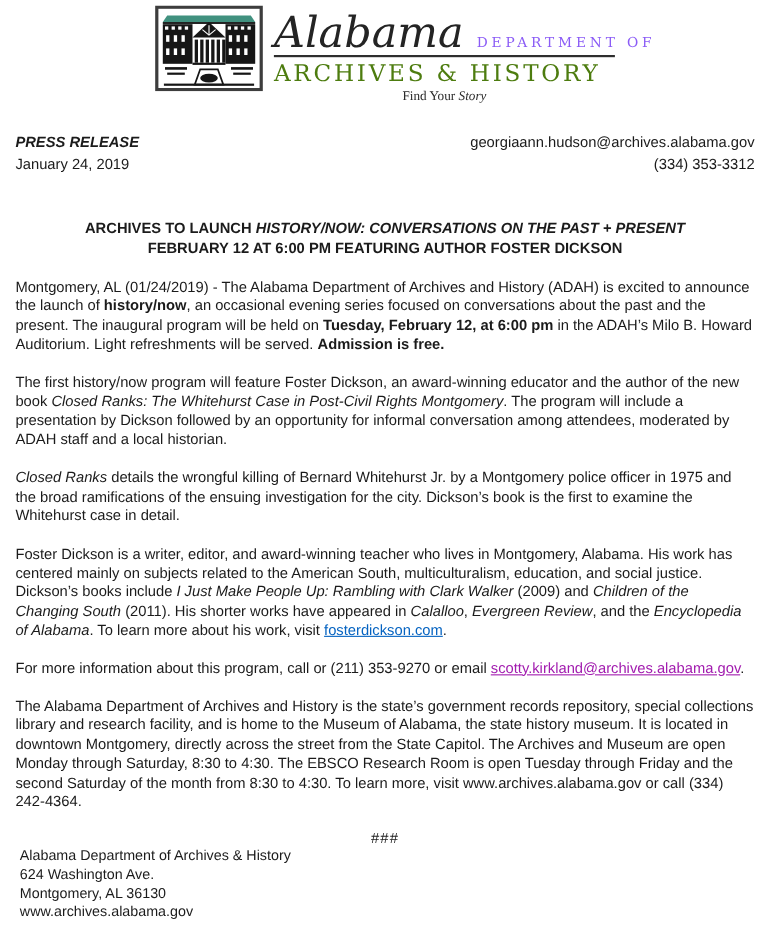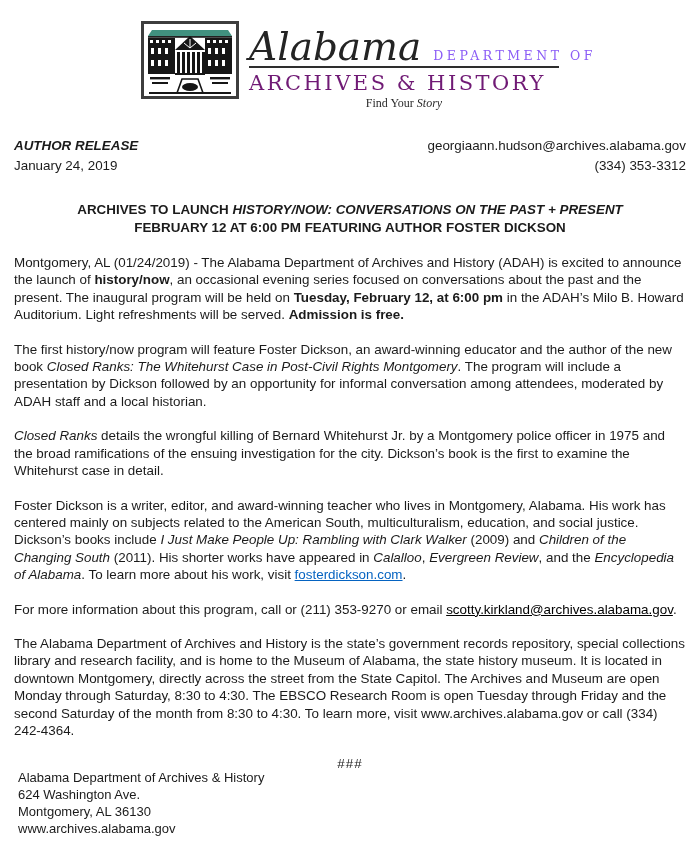--- a/index.html
+++ b/index.html
@@ -1,53 +1,53 @@
 <!DOCTYPE html>
 <html><head>
 <meta charset="utf-8">
 <style>
   * { margin:0; padding:0; box-sizing:border-box; }
   html,body { background:#ffffff; }
   .page {
     width:700px; height:844px; background:#fff; position:relative;
     font-family:"Liberation Sans", sans-serif; color:#1b1b1b;
-    padding:16px 14px; overflow:hidden;
+    padding:0 14px; overflow:hidden;
   }
   
   .logo { display:flex; justify-content:center; align-items:flex-start; gap:10px; padding-top:5px; }
   .logo-icon svg { display:block; }
   .logo-text { width:310px; padding-top:7px; }
   .logo-row1 {
     display:flex; align-items:baseline; gap:12px;
     border-bottom:2px solid #2e2e2e; padding-bottom:1px;
   }
   .script-name {
     font-family:"DejaVu Serif", serif; font-style:italic;
     font-size:39px; line-height:0.95; color:#242424;
   }
   .dept-of {
     font-family:"DejaVu Serif", serif; font-size:12.5px; letter-spacing:3.5px;
     color:#8b5cf6; white-space:nowrap;
   }
   .arch-hist {
     font-family:"DejaVu Serif", serif; font-size:21px; letter-spacing:2.5px;
-    color:#701a75; margin-top:3px; white-space:nowrap;
+    color:#4d7c0f; margin-top:3px; white-space:nowrap;
   }
   .tagline {
     text-align:center; font-family:Liberation Serif, serif; font-size:12px;
     color:#2a2a2a; margin-top:1px;
   }
   .tagline .scr { font-style:italic; }
   
   .press-info { display:flex; justify-content:space-between; margin-top:25px; font-size:13.4px; line-height:20px; }
   .press-label { font-weight:bold; font-style:italic; }
   .press-right { text-align:right; }
   .media-contact { font-weight:bold; }
   
-  .headline { text-align:center; font-weight:bold; font-size:13.4px; line-height:18px; margin-top:25px; }
+  .headline { text-align:center; font-weight:bold; font-size:13.4px; line-height:18px; margin-top:39px; }
   
   .bodytext p { font-size:13.4px; line-height:17.4px; margin-top:17px; }
   .b { font-weight:bold; }
   .i { font-style:italic; }
   a.link { text-decoration:underline; cursor:pointer; }
   .end-mark { text-align:center; font-size:13.4px; margin-top:17px; letter-spacing:1px; }
   
   .footer { position:absolute; left:18px; bottom:7px; font-size:13px; line-height:17px; }
 </style>
 </head>
@@ -124,40 +124,40 @@
         <span class="script-name">Alabama</span>
         <span class="dept-of">DEPARTMENT OF</span>
       </div>
       <div class="arch-hist">ARCHIVES &amp; HISTORY</div>
       <div class="tagline"><span>Find Your </span><span class="scr">Story</span></div>
     </div>
   </div>
 
   <div class="press-info">
     <div class="press-left">
-      <div class="press-label">AUTHOR RELEASE</div>
+      <div class="press-label">PRESS RELEASE</div>
       <div>January 24, 2019</div>
     </div>
     <div class="press-right">
       <div>georgiaann.hudson@archives.alabama.gov</div>
       <div>(334) 353-3312</div>
     </div>
   </div>
 
   <div class="headline">
     <div><span class="b">ARCHIVES TO LAUNCH </span><span class="b i">HISTORY/NOW: CONVERSATIONS ON THE PAST + PRESENT</span></div>
     <div>FEBRUARY 12 AT 6:00 PM FEATURING AUTHOR FOSTER DICKSON</div>
   </div>
 
   <div class="bodytext">
     <p><span>Montgomery, AL (01/24/2019) - The Alabama Department of Archives and History (ADAH) is excited to announce the launch of </span><span class="b">history/now</span><span>, an occasional evening series focused on conversations about the past and the present. The inaugural program will be held on </span><span class="b">Tuesday, February 12, at 6:00 pm</span><span> in the ADAH’s Milo B. Howard Auditorium. Light refreshments will be served. </span><span class="b">Admission is free.</span></p>
     <p><span>The first history/now program will feature Foster Dickson, an award-winning educator and the author of the new book </span><span class="i">Closed Ranks: The Whitehurst Case in Post-Civil Rights Montgomery</span><span>. The program will include a presentation by Dickson followed by an opportunity for informal conversation among attendees, moderated by ADAH staff and a local historian.</span></p>
     <p><span class="i">Closed Ranks</span><span> details the wrongful killing of Bernard Whitehurst Jr. by a Montgomery police officer in 1975 and the broad ramifications of the ensuing investigation for the city. Dickson’s book is the first to examine the Whitehurst case in detail.</span></p>
     <p><span>Foster Dickson is a writer, editor, and award-winning teacher who lives in Montgomery, Alabama. His work has centered mainly on subjects related to the American South, multiculturalism, education, and social justice. Dickson’s books include </span><span class="i">I Just Make People Up: Rambling with Clark Walker</span><span> (2009) and </span><span class="i">Children of the Changing South</span><span> (2011). His shorter works have appeared in </span><span class="i">Calalloo</span><span>, </span><span class="i">Evergreen Review</span><span>, and the </span><span class="i">Encyclopedia of Alabama</span><span>. To learn more about his work, visit </span><a class="link" style="color: rgb(5, 99, 193);">fosterdickson.com</a><span>.</span></p>
-    <p><span>For more information about this program, call or (211) 353-9270 or email </span><a class="link" style="color: #000000;">scotty.kirkland@archives.alabama.gov</a><span>.</span></p>
+    <p><span>For more information about this program, call or (211) 353-9270 or email </span><a class="link" style="color: #a21caf;">scotty.kirkland@archives.alabama.gov</a><span>.</span></p>
     <p><span>The Alabama Department of Archives and History is the state’s government records repository, special collections library and research facility, and is home to the Museum of Alabama, the state history museum. It is located in downtown Montgomery, directly across the street from the State Capitol. The Archives and Museum are open Monday through Saturday, 8:30 to 4:30. The EBSCO Research Room is open Tuesday through Friday and the second Saturday of the month from 8:30 to 4:30. To learn more, visit www.archives.alabama.gov or call (334) 242-4364.</span></p>
   </div>
 
   <div class="end-mark">###</div>
 
   <div class="footer">
     <div>Alabama Department of Archives &amp; History</div>
     <div>624 Washington Ave.</div>
     <div>Montgomery, AL 36130</div>
     <div>www.archives.alabama.gov</div>

